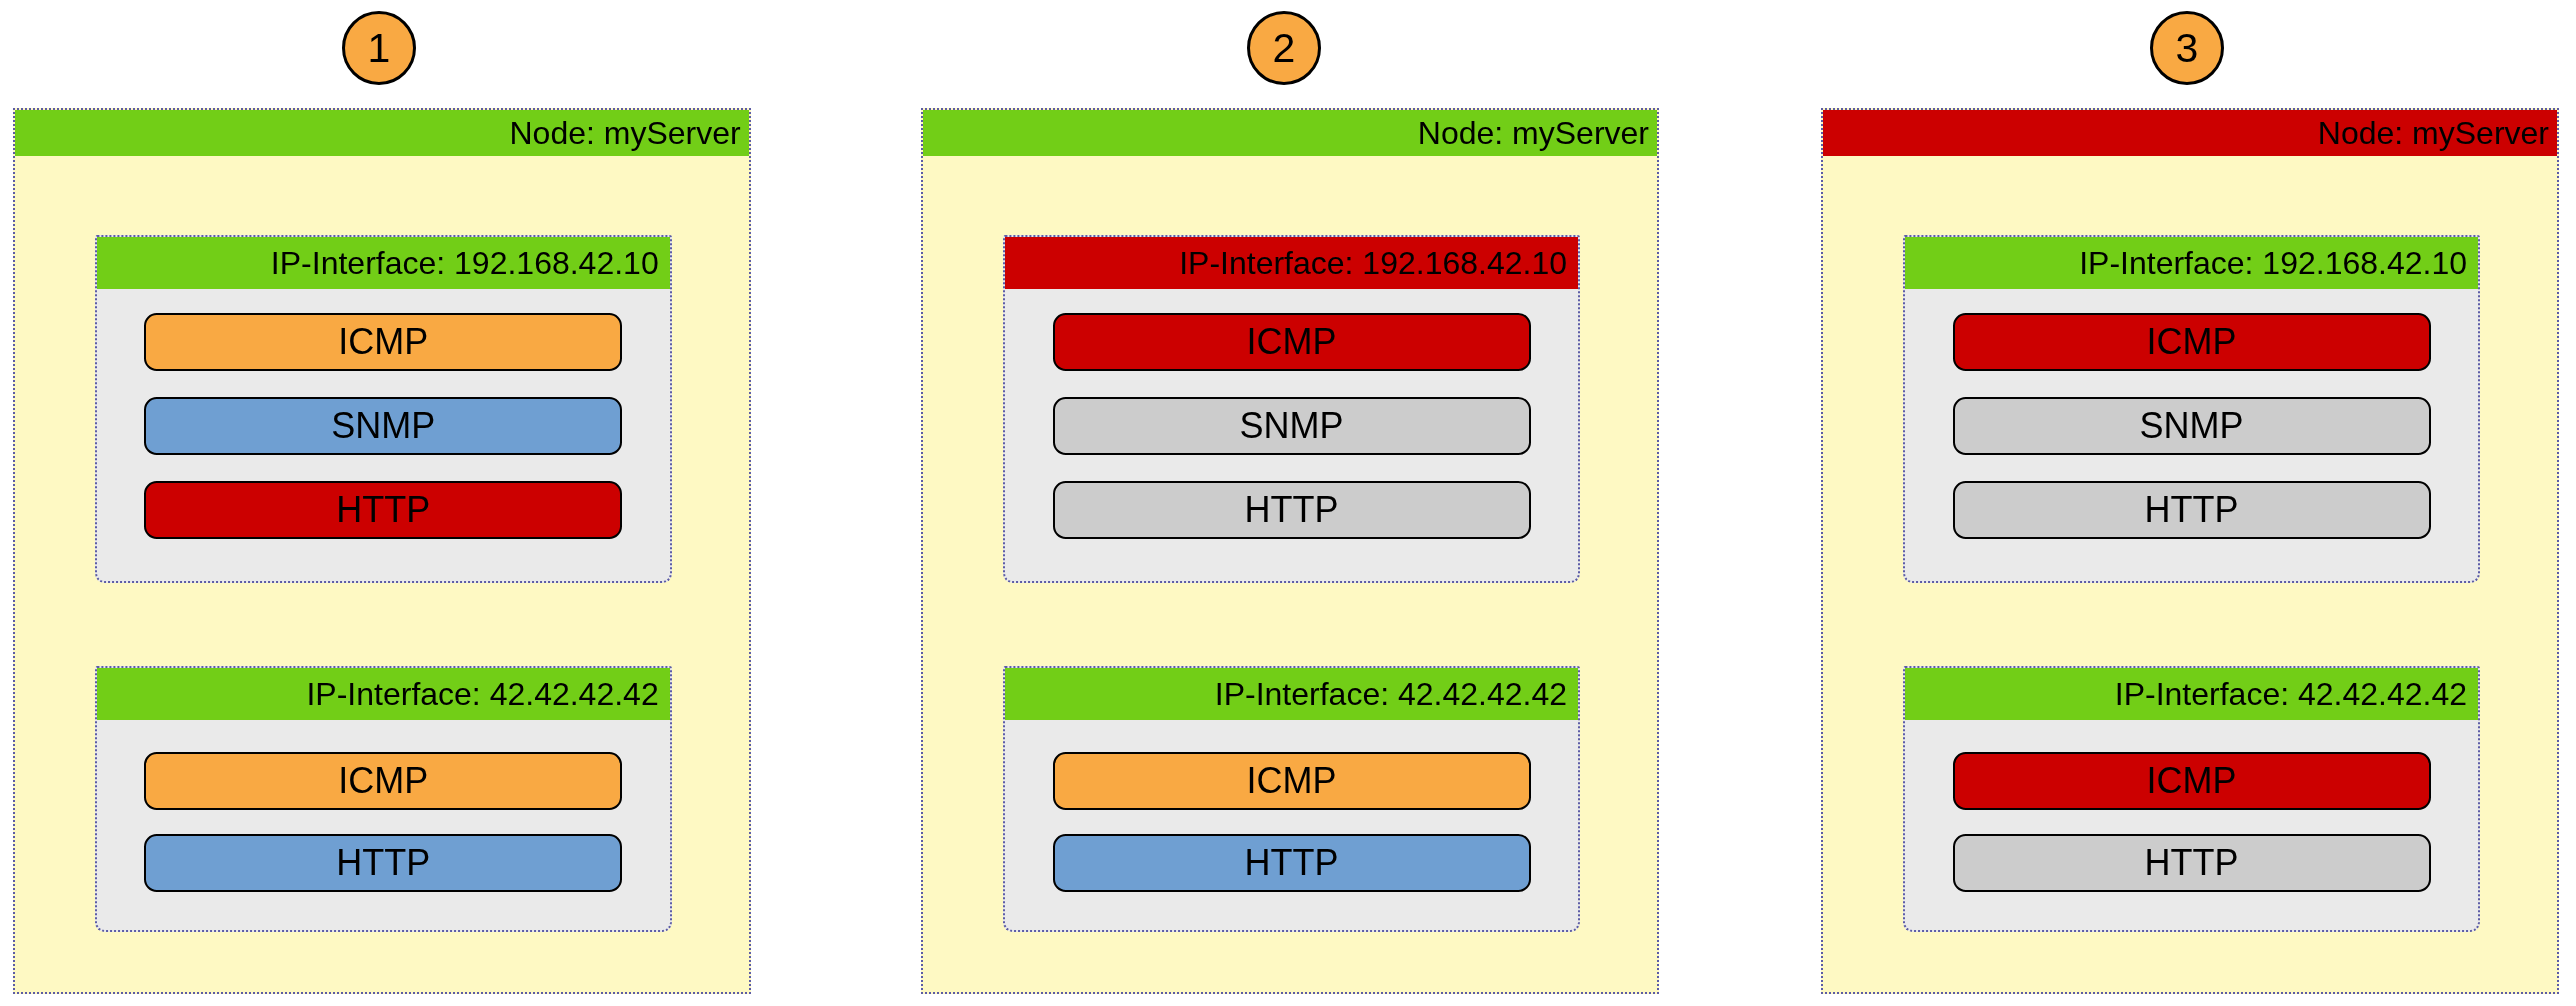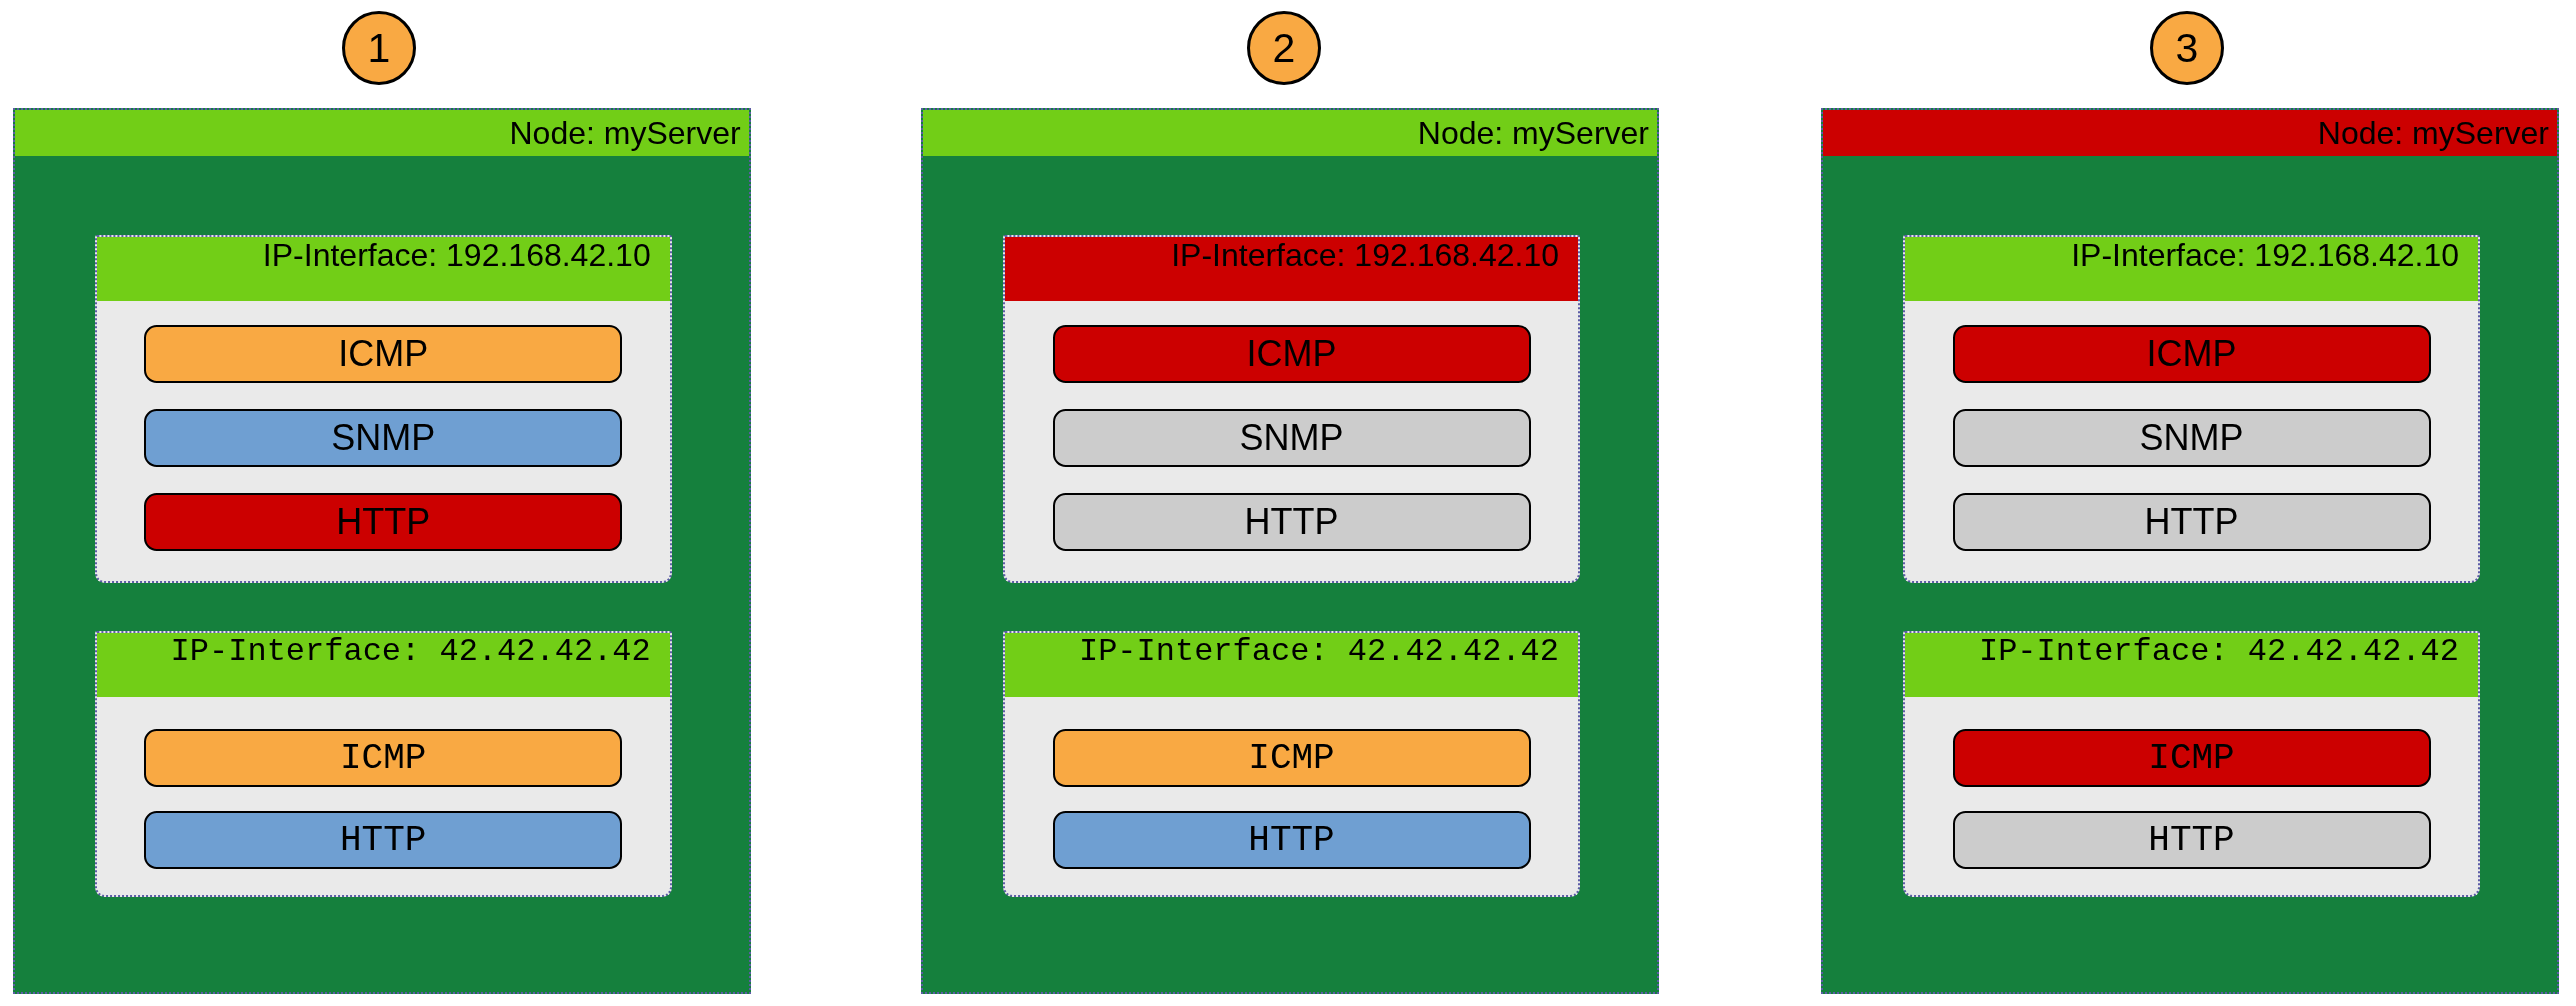--- a/index.html
+++ b/index.html
@@ -29,21 +29,21 @@
     justify-content: center;
     font-size: 41px;
   }
   .panel {
     position: absolute;
     top: 108px;
     width: 738px;
     height: 886px;
     border: 2.4px dotted #5c5ca6;
     box-sizing: border-box;
-    background: #15803d;
+    background: #fef9c3;
   }
   .node-bar {
     position: absolute;
     top: 0;
     left: 0;
     right: 0;
     height: 46px;
     display: flex;
     align-items: center;
     justify-content: flex-end;
@@ -54,27 +54,27 @@
   .iface {
     position: absolute;
     left: 80px;
     width: 577px;
     border: 2.4px dotted #5c5ca6;
     box-sizing: border-box;
     background: #eaeaea; 
     border-radius: 2.4px 2.4px 9.5px 9.5px;
   }
   .iface-a { top: 125px; height: 348px; }
-  .iface-b { top: 521px; height: 266px; font-family: Liberation Mono, monospace; }
+  .iface-b { top: 556px; height: 266px; }
   .iface-hdr {
-    height: 64px;
-    display: flex;
-    align-items: flex-start;
+    height: 52px;
+    display: flex;
+    align-items: center;
     justify-content: flex-end;
-    padding-right: 19px;
+    padding-right: 11px;
     font-size: 32px;
     box-sizing: border-box;
   }
   .iface-body {
     display: flex;
     flex-direction: column;
     align-items: center;
   }
   .iface-a .iface-body { padding-top: 24px; gap: 26px; }
   .iface-b .iface-body { padding-top: 32px; gap: 24px; }

